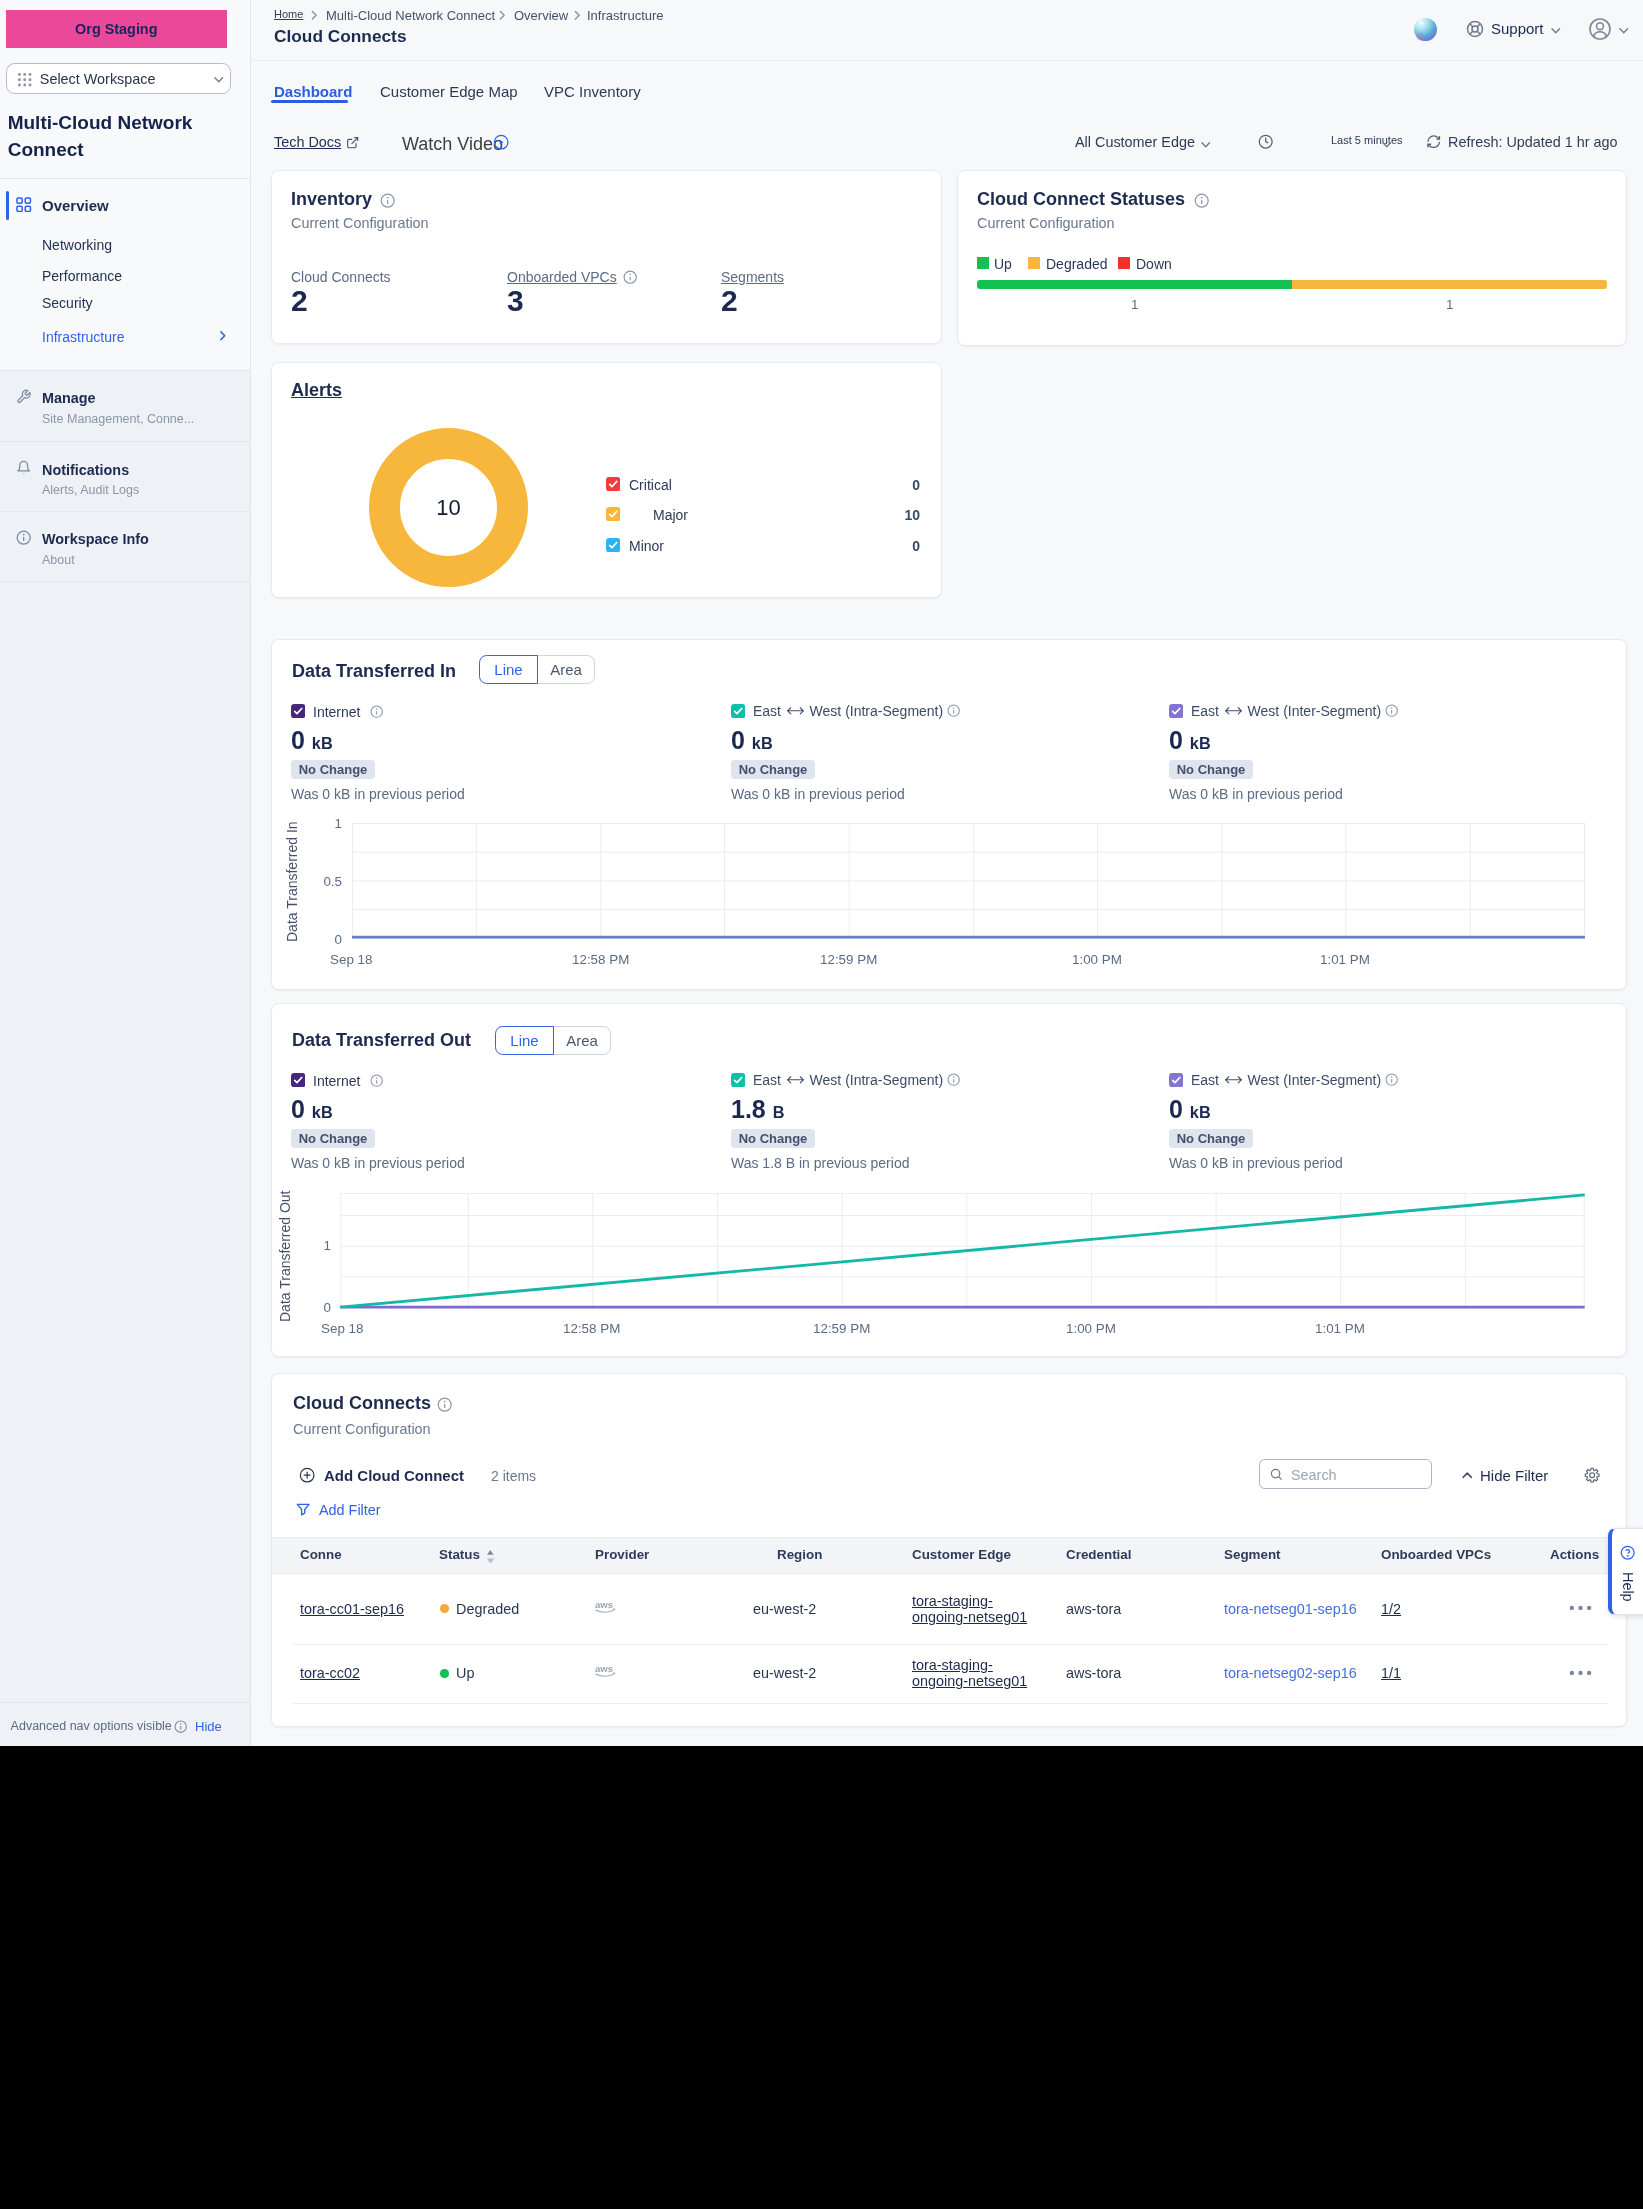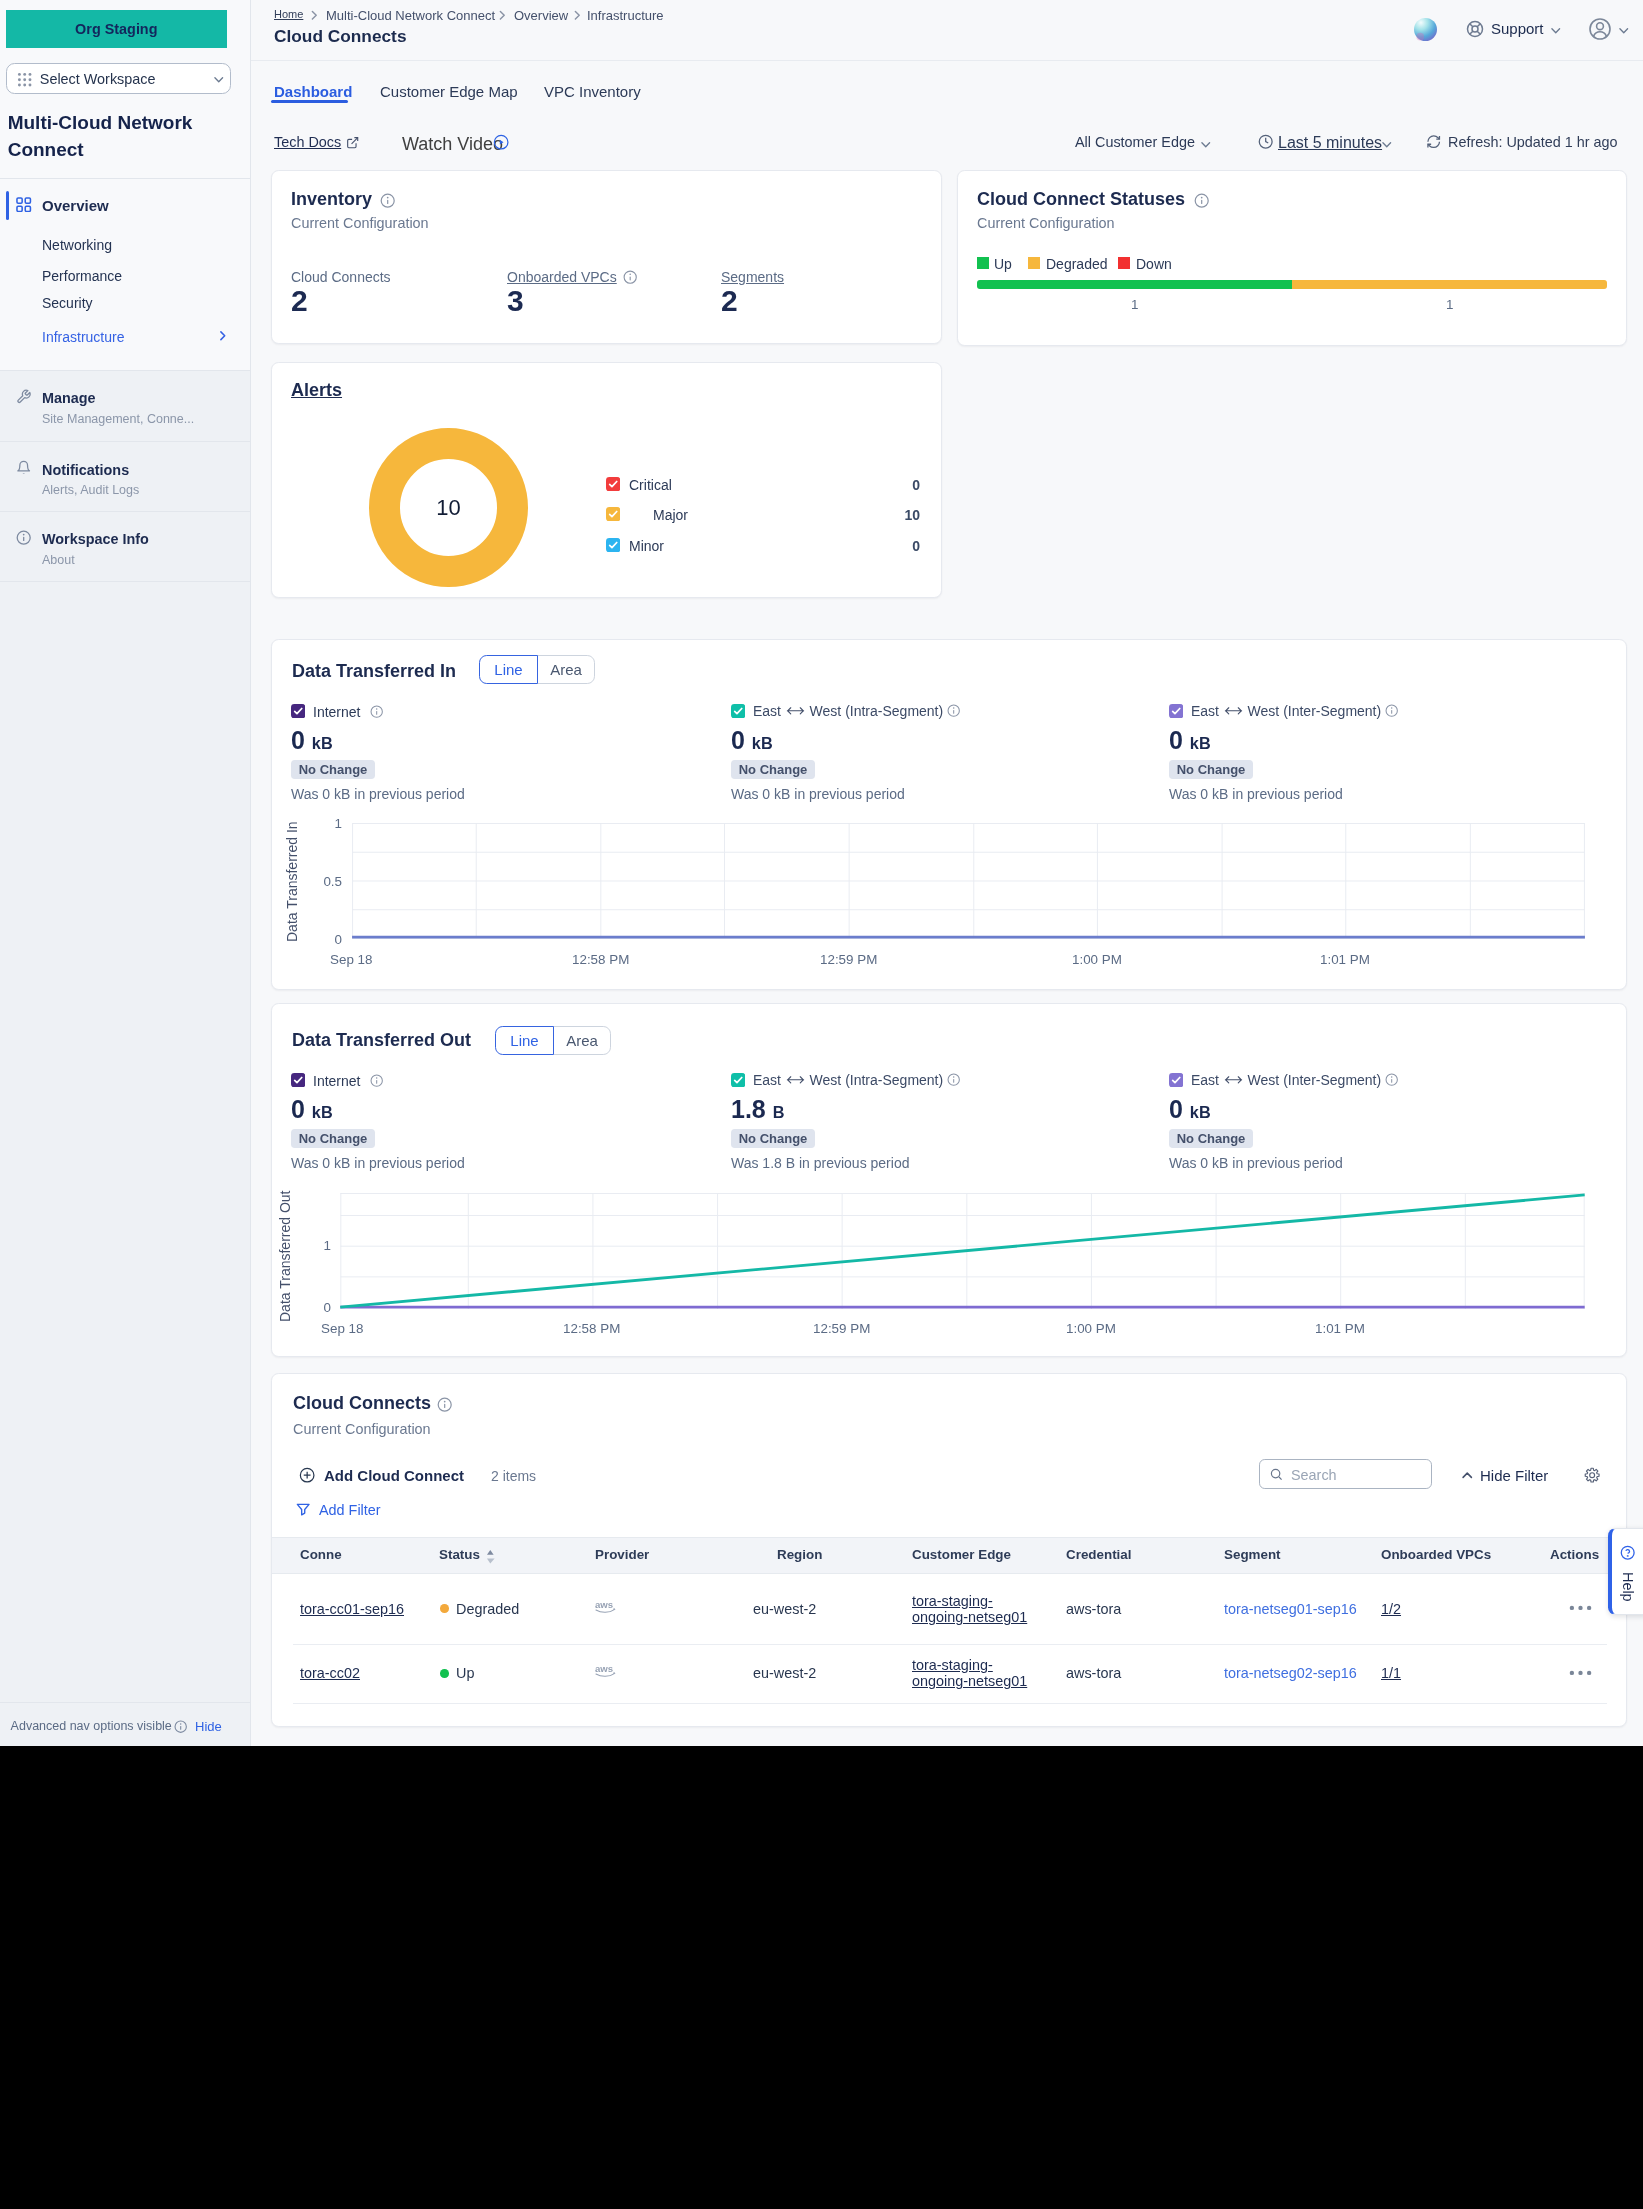--- a/index.html
+++ b/index.html
@@ -23,21 +23,21 @@
   .th { position:absolute; font-size:13.4px; font-weight:bold; color:#2e3c58; top:1547px; }
   .td { position:absolute; font-size:14.4px; color:#28364f; }
   .link { color:#1d2b50; text-decoration:underline; }
 </style>
 </head>
 <body>
 <div class="app">
 
   <div class="sb"></div>
   <div class="sb-low"></div>
-  <div class="abs" style="left:5.8px; top:9.6px; width:221px; height:38px; background:#14b8a6; display:flex; align-items:center; justify-content:center; font-size:14.4px; font-weight:bold; color:#13265c;">Org Staging</div>
+  <div class="abs" style="left:5.8px; top:9.6px; width:221px; height:38px; background:#ec4899; display:flex; align-items:center; justify-content:center; font-size:14.4px; font-weight:bold; color:#13265c;">Org Staging</div>
   <div class="abs" style="left:5.8px; top:63px; width:225px; height:31px; background:#fff; border:1px solid #b2bccb; border-radius:8.6px;">
     <svg class="abs" style="left:10.6px; top:7.7px;" width="15.4" height="15.4" viewBox="0 0 16 16">
       <g fill="#8a94a6">
           <circle cx="2.5" cy="2.5" r="1.5"></circle>
           <circle cx="8" cy="2.5" r="1.5"></circle>
           <circle cx="13.5" cy="2.5" r="1.5"></circle>
           <circle cx="2.5" cy="8" r="1.5"></circle>
           <circle cx="8" cy="8" r="1.5"></circle>
           <circle cx="13.5" cy="8" r="1.5"></circle>
           <circle cx="2.5" cy="13.5" r="1.5"></circle>
@@ -178,21 +178,21 @@
   <div class="abs" style="left:1075px; top:134px; font-size:14.4px; color:#2c3a57;">All Customer Edge</div>
   <svg class="abs" style="left:1200px; top:139px;" width="11.5" height="11.5" viewBox="0 0 12 12">
       <path d="M2 4l4 4 4-4" fill="none" stroke="#6b7a90" stroke-width="1.4" stroke-linecap="round" stroke-linejoin="round"></path>
     </svg>
   <svg class="abs" style="left:1258px; top:134px;" width="15.4" height="15.4" viewBox="0 0 24 24">
       <g fill="none" stroke="#55627a" stroke-width="2">
         <circle cx="12" cy="12" r="10"></circle>
         <path d="M12 6v6l4 2"></path>
       </g>
     </svg>
-  <div class="abs" style="left:1278px; top:134px; font-size:16px; color:#2c3a57;text-decoration:underline;">Last 5 minutes</div>
+  <div class="abs" style="left:1331px; top:134px; font-size:11px; color:#2c3a57;">Last 5 minutes</div>
   <svg class="abs" style="left:1381px; top:139px;" width="11.5" height="11.5" viewBox="0 0 12 12">
       <path d="M2 4l4 4 4-4" fill="none" stroke="#6b7a90" stroke-width="1.4" stroke-linecap="round" stroke-linejoin="round"></path>
     </svg>
   <svg class="abs" style="left:1426px; top:134px;" width="15.4" height="15.4" viewBox="0 0 24 24">
       <g fill="none" stroke="#55627a" stroke-width="2">
         <path d="M3 12a9 9 0 0 1 9-9 9.75 9.75 0 0 1 6.74 2.74L21 8"></path>
         <path d="M21 3v5h-5"></path>
         <path d="M21 12a9 9 0 0 1-9 9 9.75 9.75 0 0 1-6.74-2.74L3 16"></path>
         <path d="M8 16H3v5"></path>
       </g>

